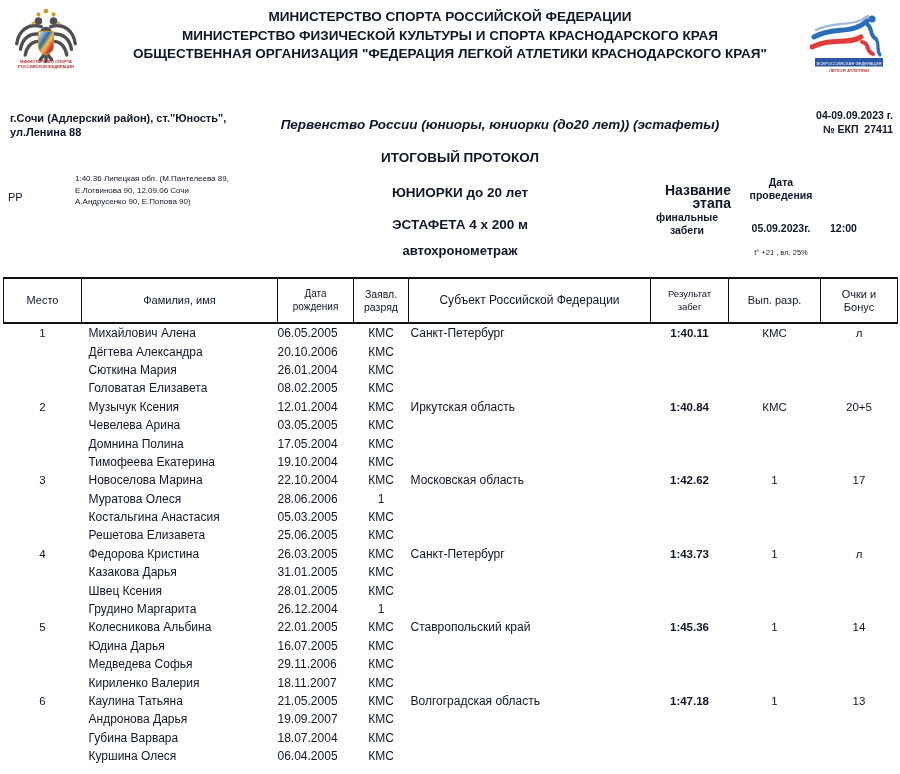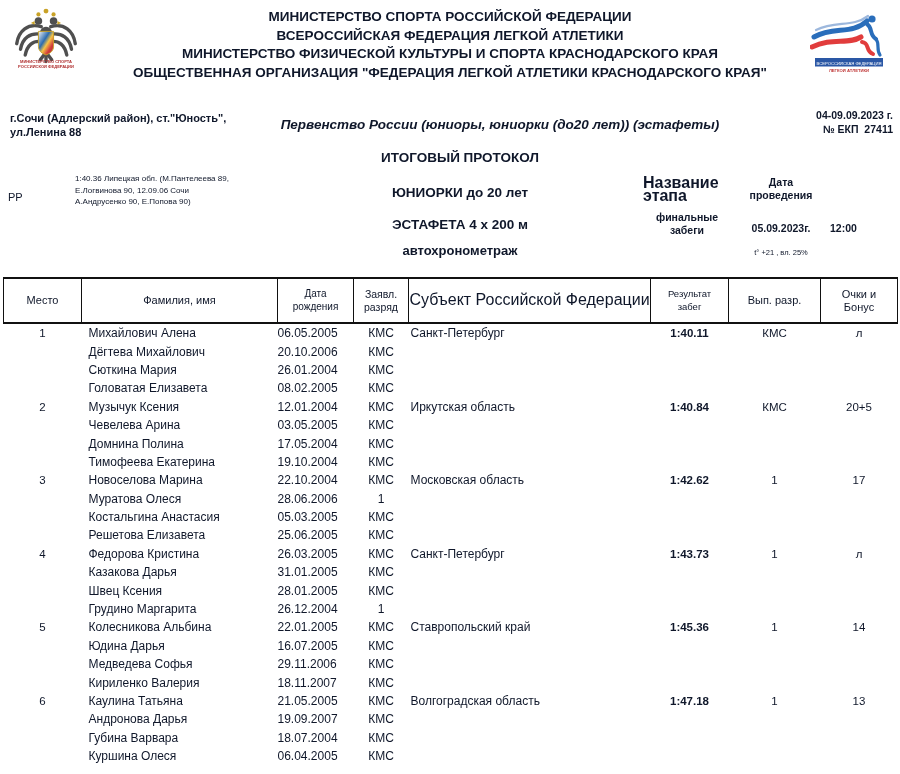--- a/index.html
+++ b/index.html
@@ -22,22 +22,22 @@
   
   .centerline{position:absolute;left:280px;width:360px;text-align:center;font-weight:bold;}
   .p-title{top:150px;font-size:13.5px;}
   .p-cat{top:185px;font-size:13.5px;}
   .p-event{top:217px;font-size:13.5px;}
   .p-timing{top:243px;font-size:13px;}
   
   .rec-label{position:absolute;left:8px;top:191px;font-size:11px;}
   .rec-lines{position:absolute;left:75px;top:173px;font-size:8px;line-height:11.5px;}
   
-  .stage-label{position:absolute;left:643px;top:176px;width:88px;text-align:left;
-    font-weight:bold;font-size:16px;line-height:13px;white-space:pre-line;}
+  .stage-label{position:absolute;left:643px;top:184px;width:88px;text-align:right;
+    font-weight:bold;font-size:14px;line-height:13px;white-space:pre-line;}
   .date-label{position:absolute;left:731px;top:176px;width:100px;text-align:center;
     font-weight:bold;font-size:10.5px;line-height:13px;white-space:pre-line;}
   .stage-value{position:absolute;left:643px;top:211px;width:88px;text-align:center;
     font-weight:bold;font-size:10.5px;line-height:13px;white-space:pre-line;}
   .date-value{position:absolute;left:731px;top:222px;width:100px;text-align:center;
     font-weight:bold;font-size:10.5px;}
   .time-value{position:absolute;left:830px;top:222px;width:55px;text-align:left;
     font-weight:bold;font-size:10.5px;}
   .weather{position:absolute;left:731px;top:248px;width:100px;text-align:center;font-size:7.5px;}
   
@@ -46,21 +46,21 @@
   thead th{
     border-left:1.5px solid #111;border-right:1.5px solid #111;
     border-top:2.5px solid #111;border-bottom:2.5px solid #111;
     font-weight:normal;height:43px;padding:0;line-height:12.5px;
     white-space:pre-line;vertical-align:middle;text-align:center;background:#fff;
   }
   thead th:nth-child(1){font-size:11px;}
   thead th:nth-child(2){font-size:11px;}
   thead th:nth-child(3){font-size:10px;}
   thead th:nth-child(4){font-size:10.5px;}
-  thead th:nth-child(5){font-size:16px;}
+  thead th:nth-child(5){font-size:12px;}
   thead th:nth-child(6){font-size:9.5px;}
   thead th:nth-child(7){font-size:11px;}
   thead th:nth-child(8){font-size:11px;margin-left:27px;}
   tbody td{border:none;height:18.4px;padding:0;font-size:12px;vertical-align:middle;}
   td.c-place{text-align:center;font-size:11.5px;}
   td.c-name{text-align:left;padding-left:7px;}
   td.c-dob{padding-right:10px;}
   td.c-grade{text-align:center;}
   td.c-region{text-align:left;padding-left:2px;}
   td.c-result{text-align:center;font-weight:bold;font-size:11.5px;}
@@ -103,21 +103,20 @@
       <circle cx="44" cy="8" r="2.2" fill="#c9a227"></circle>
       <ellipse cx="36" cy="33" rx="8" ry="12" fill="#4f4f4f"></ellipse>
       <path d="M28,26 L44,26 L44,42 Q44,48 36,51 Q28,48 28,42 Z" fill="url(#shieldGrad)" stroke="#c9a227" stroke-width="1"></path>
       <text x="36" y="60" text-anchor="middle" font-size="4.3" fill="#b03030" font-weight="bold">МИНИСТЕРСТВО СПОРТА</text>
       <text x="36" y="65" text-anchor="middle" font-size="4.3" fill="#b03030" font-weight="bold">РОССИЙСКОЙ ФЕДЕРАЦИИ</text>
     </svg>
   </div>
 
   <div class="org-block">
     <div>МИНИСТЕРСТВО СПОРТА РОССИЙСКОЙ ФЕДЕРАЦИИ</div>
-    <div>ВСЕРОССИЙСКАЯ ФЕДЕРАЦИЯ ЛЕГКОЙ АТЛЕТИКИ</div>
     <div>МИНИСТЕРСТВО ФИЗИЧЕСКОЙ КУЛЬТУРЫ И СПОРТА КРАСНОДАРСКОГО КРАЯ</div>
     <div>ОБЩЕСТВЕННАЯ ОРГАНИЗАЦИЯ "ФЕДЕРАЦИЯ ЛЕГКОЙ АТЛЕТИКИ КРАСНОДАРСКОГО КРАЯ"</div>
   </div>
 
   <div class="logo-right">
     <svg width="78" height="64" viewBox="0 0 78 64">
       <g fill="none" stroke-linecap="round">
         <path d="M6,22 C26,12 42,20 58,8" stroke="#9db8dd" stroke-width="2.2"></path>
         <path d="M4,29 C24,18 42,27 57,13" stroke="#2a6ebb" stroke-width="5"></path>
         <path d="M2,39 C22,29 38,37 51,29" stroke="#e13c3c" stroke-width="5"></path>
@@ -199,21 +198,21 @@
           <td class="c-name">Михайлович Алена</td>
           <td class="c-dob">06.05.2005</td>
           <td class="c-grade">КМС</td>
           <td class="c-region">Санкт-Петербург</td>
           <td class="c-result">1:40.11</td>
           <td class="c-rank">КМС</td>
           <td class="c-pts">л</td>
         </tr>
         <tr>
           <td class="c-place"></td>
-          <td class="c-name">Дёгтева Михайлович</td>
+          <td class="c-name">Дёгтева Александра</td>
           <td class="c-dob">20.10.2006</td>
           <td class="c-grade">КМС</td>
           <td class="c-region"></td>
           <td class="c-result"></td>
           <td class="c-rank"></td>
           <td class="c-pts"></td>
         </tr>
         <tr>
           <td class="c-place"></td>
           <td class="c-name">Сюткина Мария</td>

